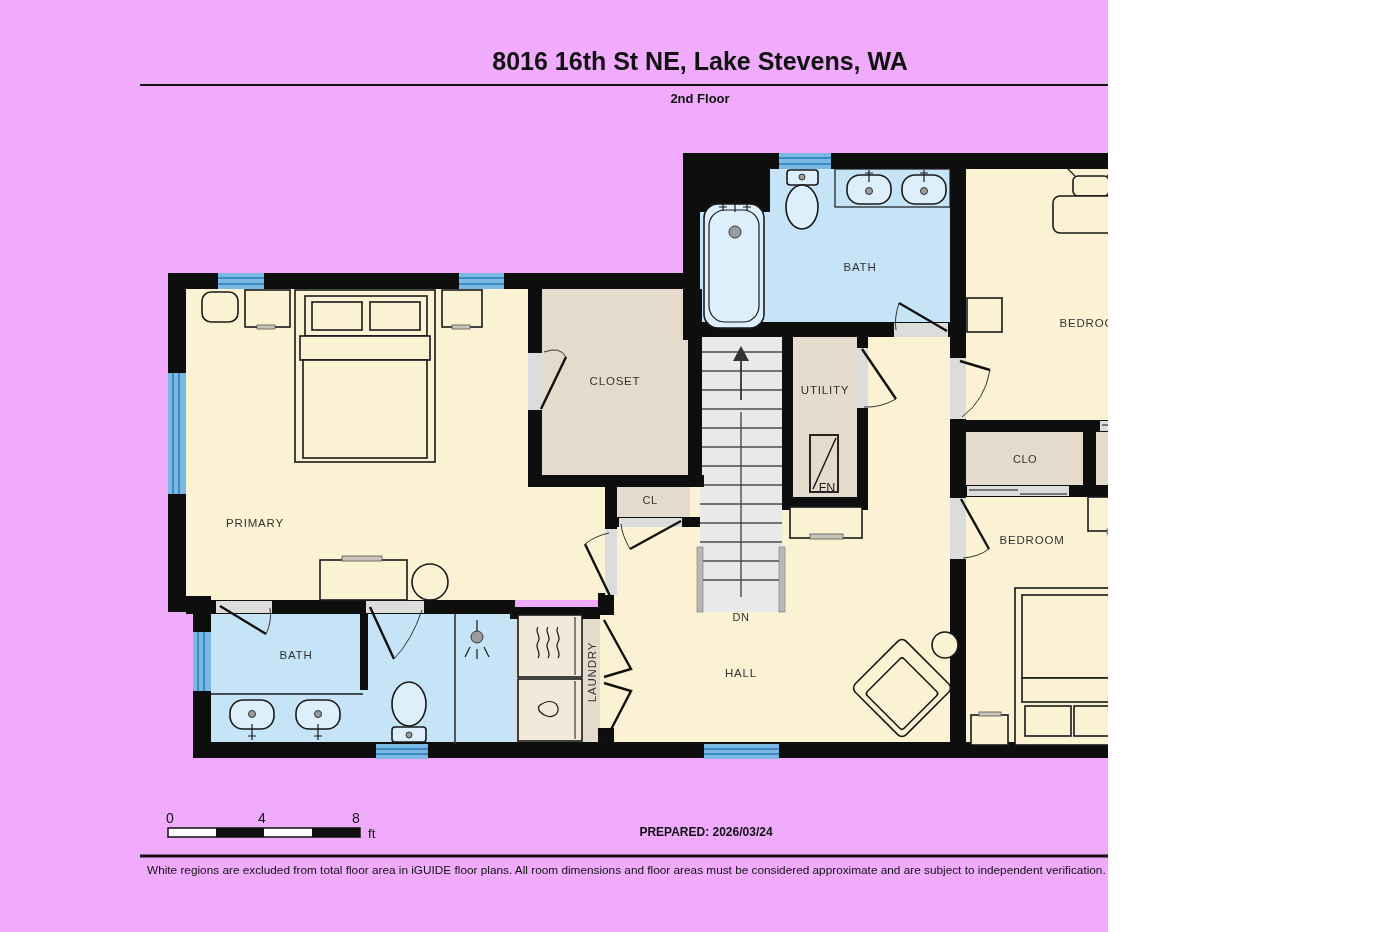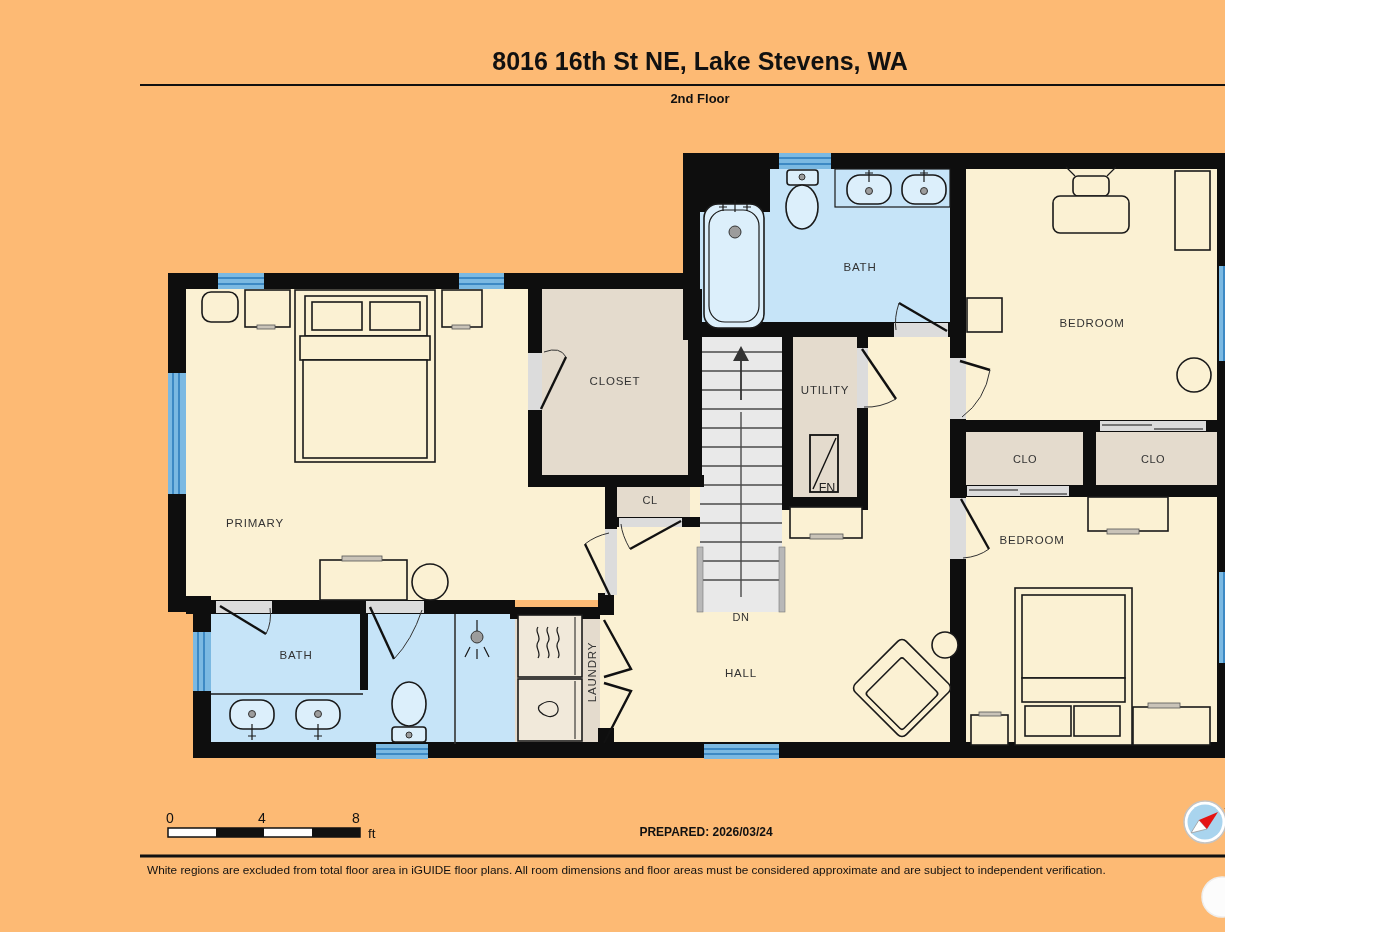--- a/index.html
+++ b/index.html
@@ -2,21 +2,21 @@
 <html style="--wall: #0e0e0e; --room_cream: #FBF1D3; --room_tan: #E4DBCD; --room_blue: #C6E4F8; --fixture_blue: #DCEFFB; --laundry_box: #F1E9DA; --stairs: #E9E9E9; --stair_rail: #B8B8B8; --window_blue: #7BB9E2; --window_stripe: #3D89C4; --door_gap: #DCDCDC; --outline: #1a1a1a; --compass_blue: #A9D4EE; --compass_red: #E51414; --label: #333333;"><head>
 <meta charset="utf-8">
 <style>
   :root{
     --wall:#0e0e0e; --room_cream:#FBF1D3; --room_tan:#E4DBCD; --room_blue:#C6E4F8;
     --fixture_blue:#DCEFFB; --laundry_box:#F1E9DA; --stairs:#E9E9E9; --stair_rail:#B8B8B8;
     --window_blue:#7BB9E2; --window_stripe:#3D89C4; --door_gap:#DCDCDC; --outline:#1a1a1a;
     --compass_blue:#A9D4EE; --compass_red:#E51414; --label:#333333;
   }
   html,body{margin:0;padding:0;background:#fff;}
-  .page{position:relative;width:1225px;height:932px;background:#fdba74;overflow:hidden;
+  .page{position:relative;width:1108px;height:932px;background:#f0abfc;overflow:hidden;
         font-family:"Liberation Sans", sans-serif;}
   svg{display:block}
   .wall{fill:var(--wall)}
   .cream{fill:var(--room_cream)}
   .tan{fill:var(--room_tan)}
   .blue{fill:var(--room_blue)}
   .stairsfill{fill:var(--stairs)}
   .rail{fill:var(--stair_rail);stroke:#777;stroke-width:.6}
   .fix{fill:var(--fixture_blue);stroke:var(--outline);stroke-width:1.6}
   .fixthin{fill:none;stroke:var(--outline);stroke-width:1.2}

